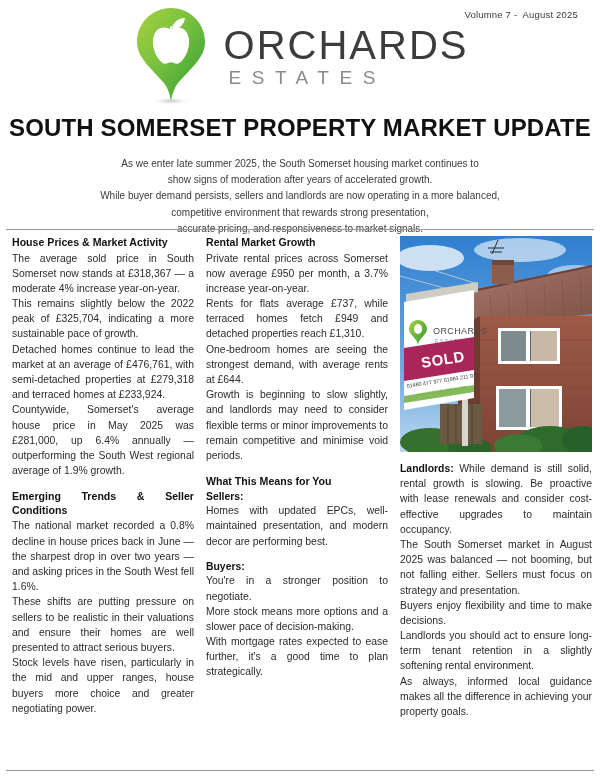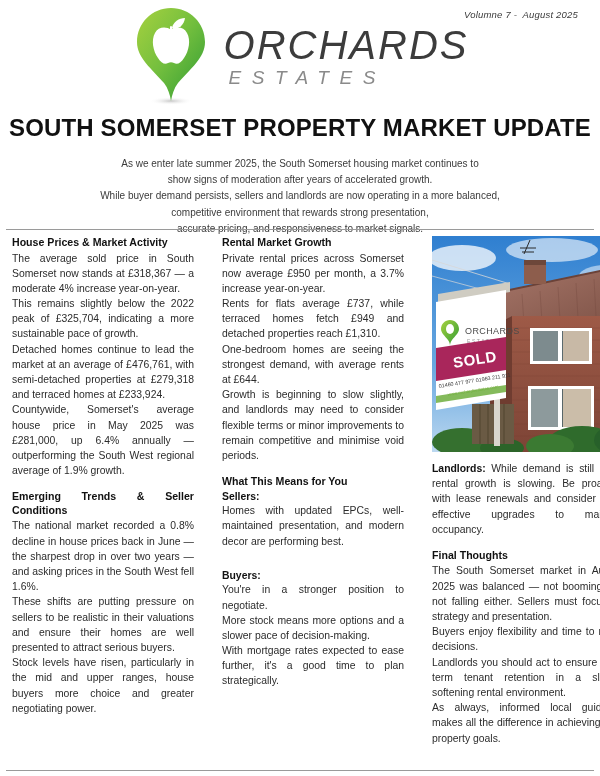--- a/index.html
+++ b/index.html
@@ -13,21 +13,20 @@
     font-family: "Liberation Sans", sans-serif;
     color: #1d1d1d;
     overflow: hidden;
     position: relative;
   }
 
   
   .masthead {
     position: relative;
     height: 108px;
-    font-style: italic;
   }
   .volume-line {
     position: absolute;
     top: 9px;
     right: 22px;
     font-size: 9.5px;
     color: #3a3a3a;
     letter-spacing: .2px;
     white-space: pre;
   }
@@ -98,21 +97,21 @@
   
   .columns {
     position: absolute;
     top: 236px;
     left: 0;
     right: 0;
     bottom: 6px;
     display: flex;
     padding: 0 12px;
     box-sizing: border-box;
-    gap: 28px;
+    gap: 12px;
   }
   .col { width: 182px; flex: none; }
   .col-right { width: 192px; }
 
   .sec-head {
     font-size: 10.6px;
     font-weight: bold;
     color: #111;
     line-height: 1.28;
     margin-bottom: 1px;
@@ -121,21 +120,21 @@
     text-align: justify;
     text-align-last: justify;
   }
   .sec-head.spaced { margin-top: 12px; }
   .sub-head {
     font-size: 10.4px;
     font-weight: bold;
     color: #111;
     line-height: 1.3;
   }
-  .sub-head.spaced { margin-top: 20px; }
+  .sub-head.spaced { margin-top: 11px; }
 
   p.body {
     font-size: 10.4px;
     line-height: 1.46;
     color: #2b2b2b;
     text-align: justify;
     margin: 0;
   }
   .lead-in { font-weight: bold; color: #111; }
 
@@ -336,21 +335,20 @@
         <text x="22" y="132" font-family="Liberation Sans, sans-serif" font-size="15" font-weight="bold" fill="#ffffff" letter-spacing=".6" transform="rotate(-9 22 132)">SOLD</text>
 
         <text x="7" y="152" font-family="Liberation Sans, sans-serif" font-size="5.4" fill="#3a3a3a" transform="rotate(-9 7 152)">01460 477 977  01963 211 911</text>
         <text x="16" y="160" font-family="Liberation Sans, sans-serif" font-size="4.4" fill="#7fae3f" transform="rotate(-9 16 160)">www.orchardsestates.com</text>
         <path d="M4 160 L74 149 L74 156 L4 167 Z" fill="#6fae3e" opacity=".85"></path>
       </g>
     </svg>
 
     <p class="body"><span class="lead-in">Landlords:</span><span> While demand is still solid, rental growth is slowing. Be proactive with lease renewals and consider cost-effective upgrades to maintain occupancy.</span></p>
 
-    <div class="sec-head spaced">Final Thoughts</div>
     <p class="body">The South Somerset market in August 2025 was balanced — not booming, but not falling either. Sellers must focus on strategy and presentation.</p>
     <p class="body">Buyers enjoy flexibility and time to make decisions.</p>
     <p class="body">Landlords you should act to ensure long-term tenant retention in a slightly softening rental environment.</p>
     <p class="body">As always, informed local guidance makes all the difference in achieving your property goals.</p>
   </div>
 </div>
 
 <hr class="rule rule-bottom">
 
 </body></html>

